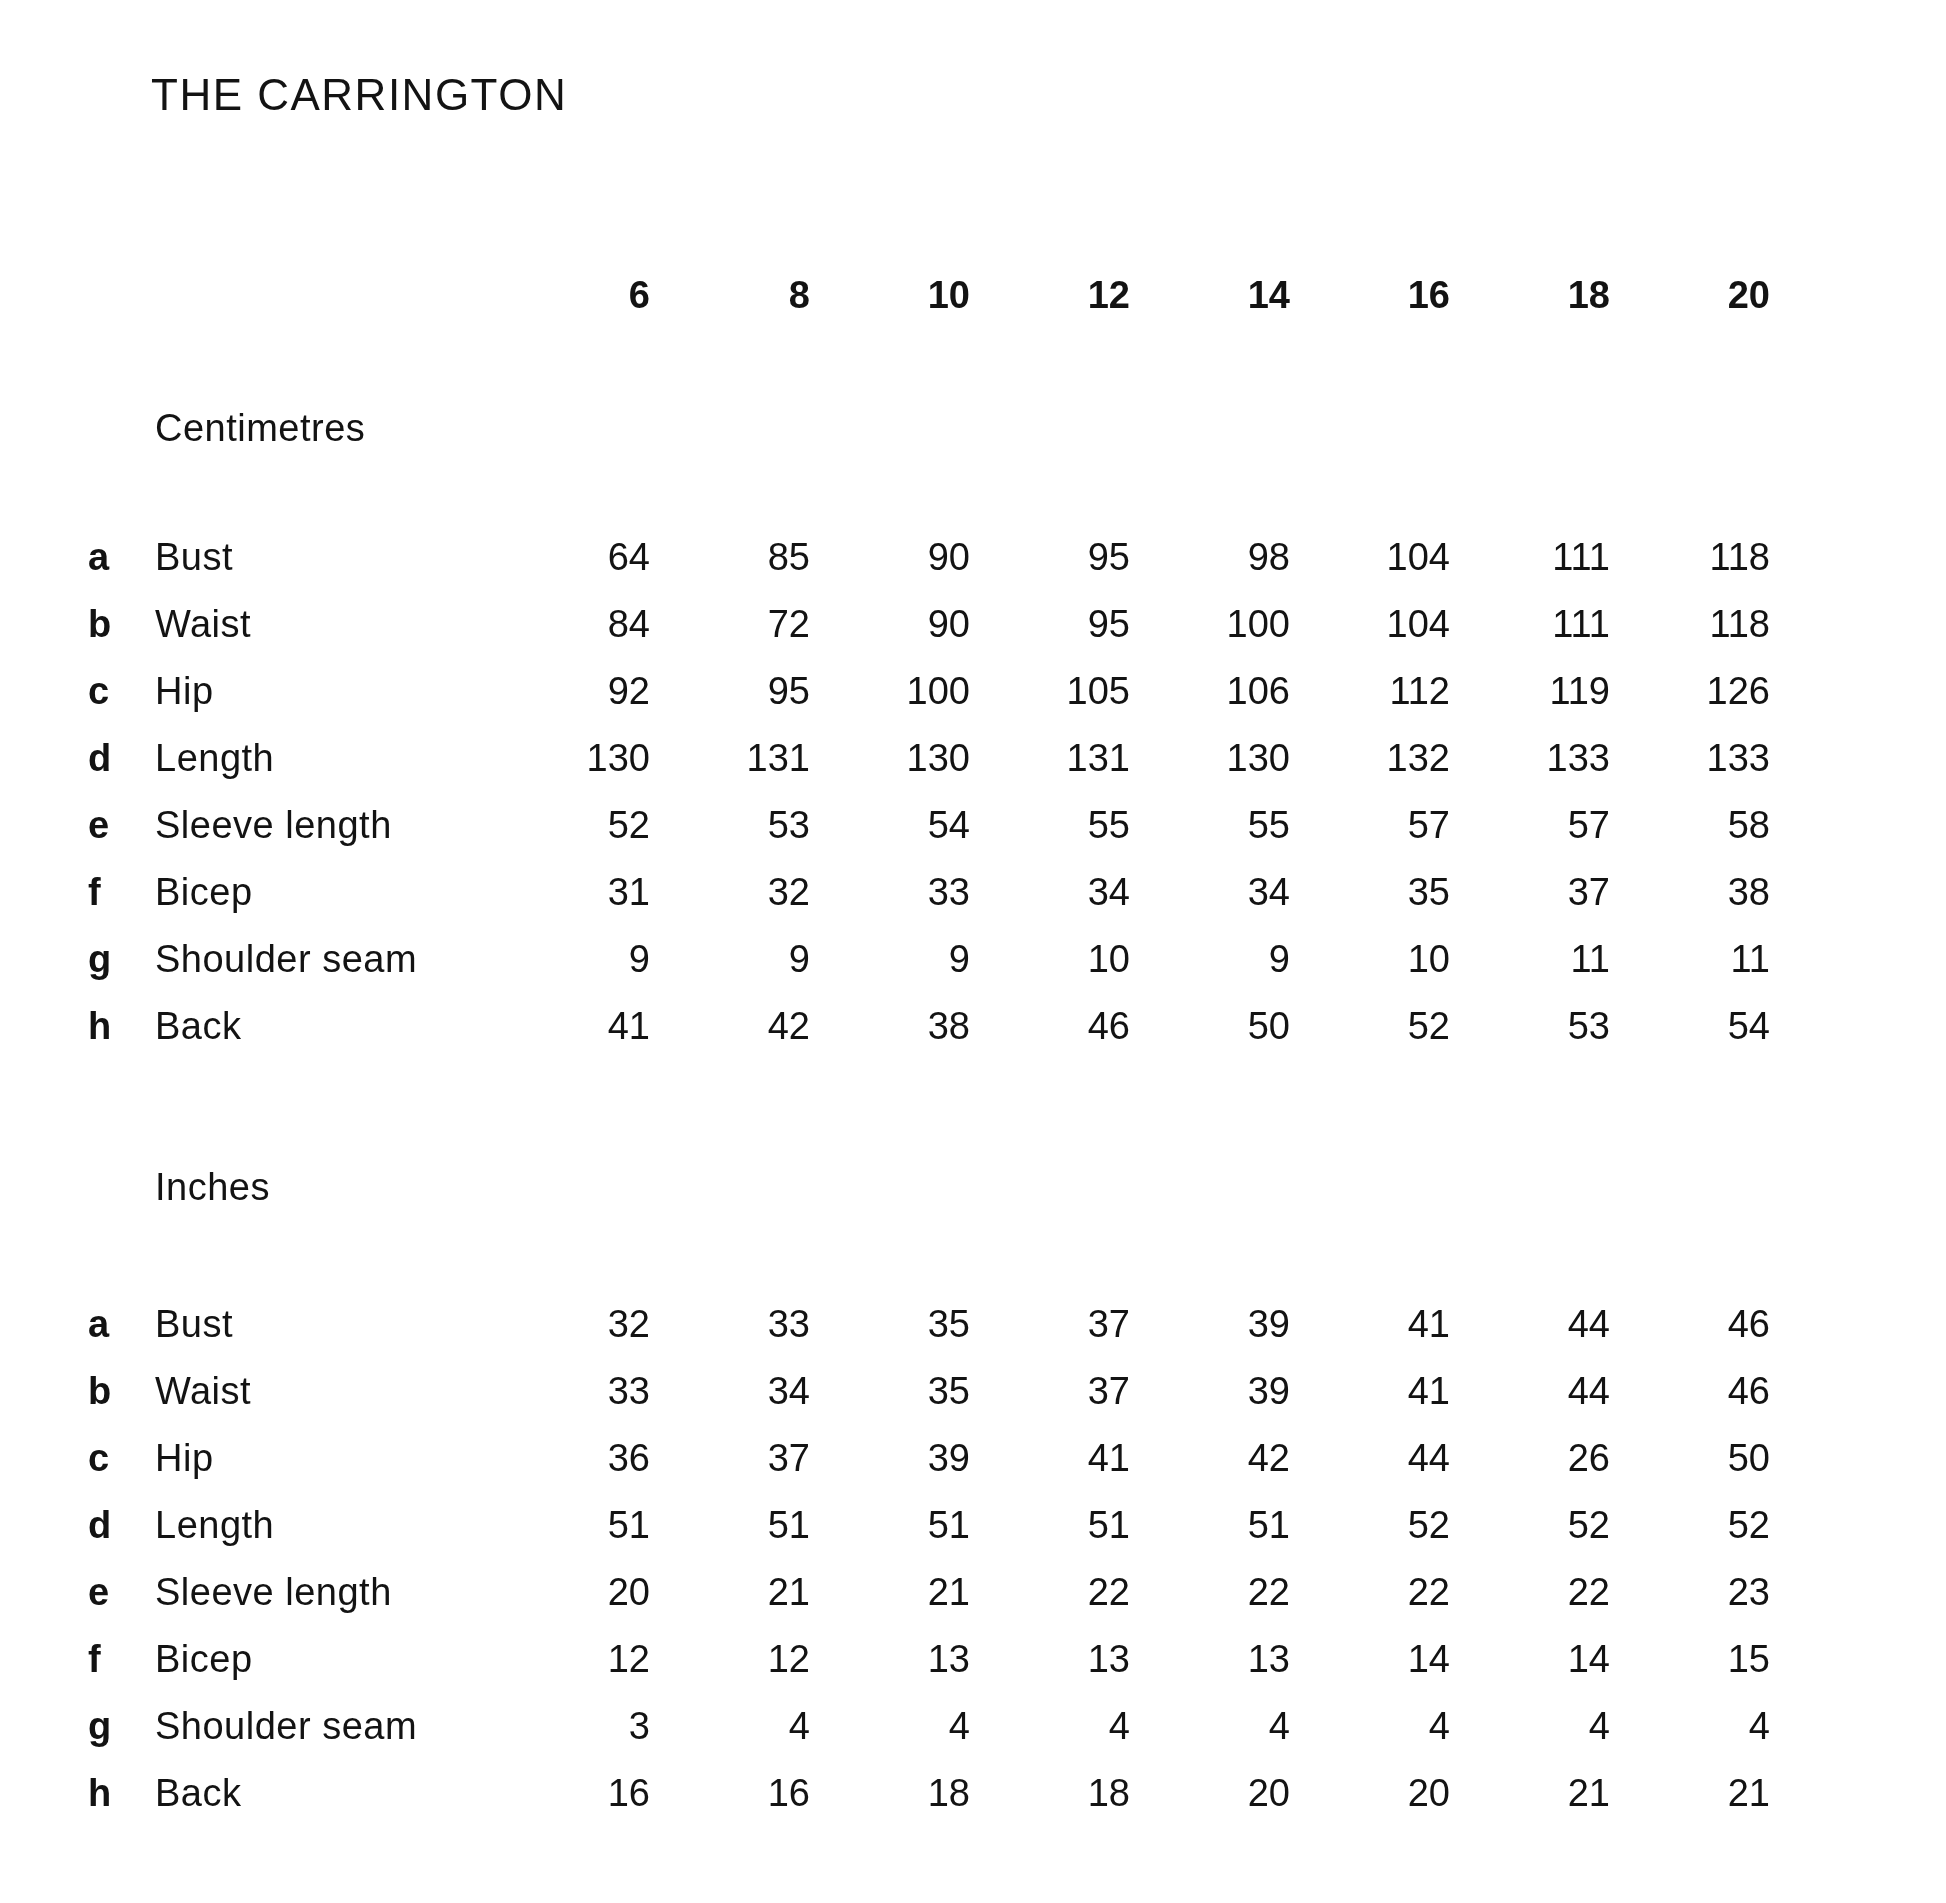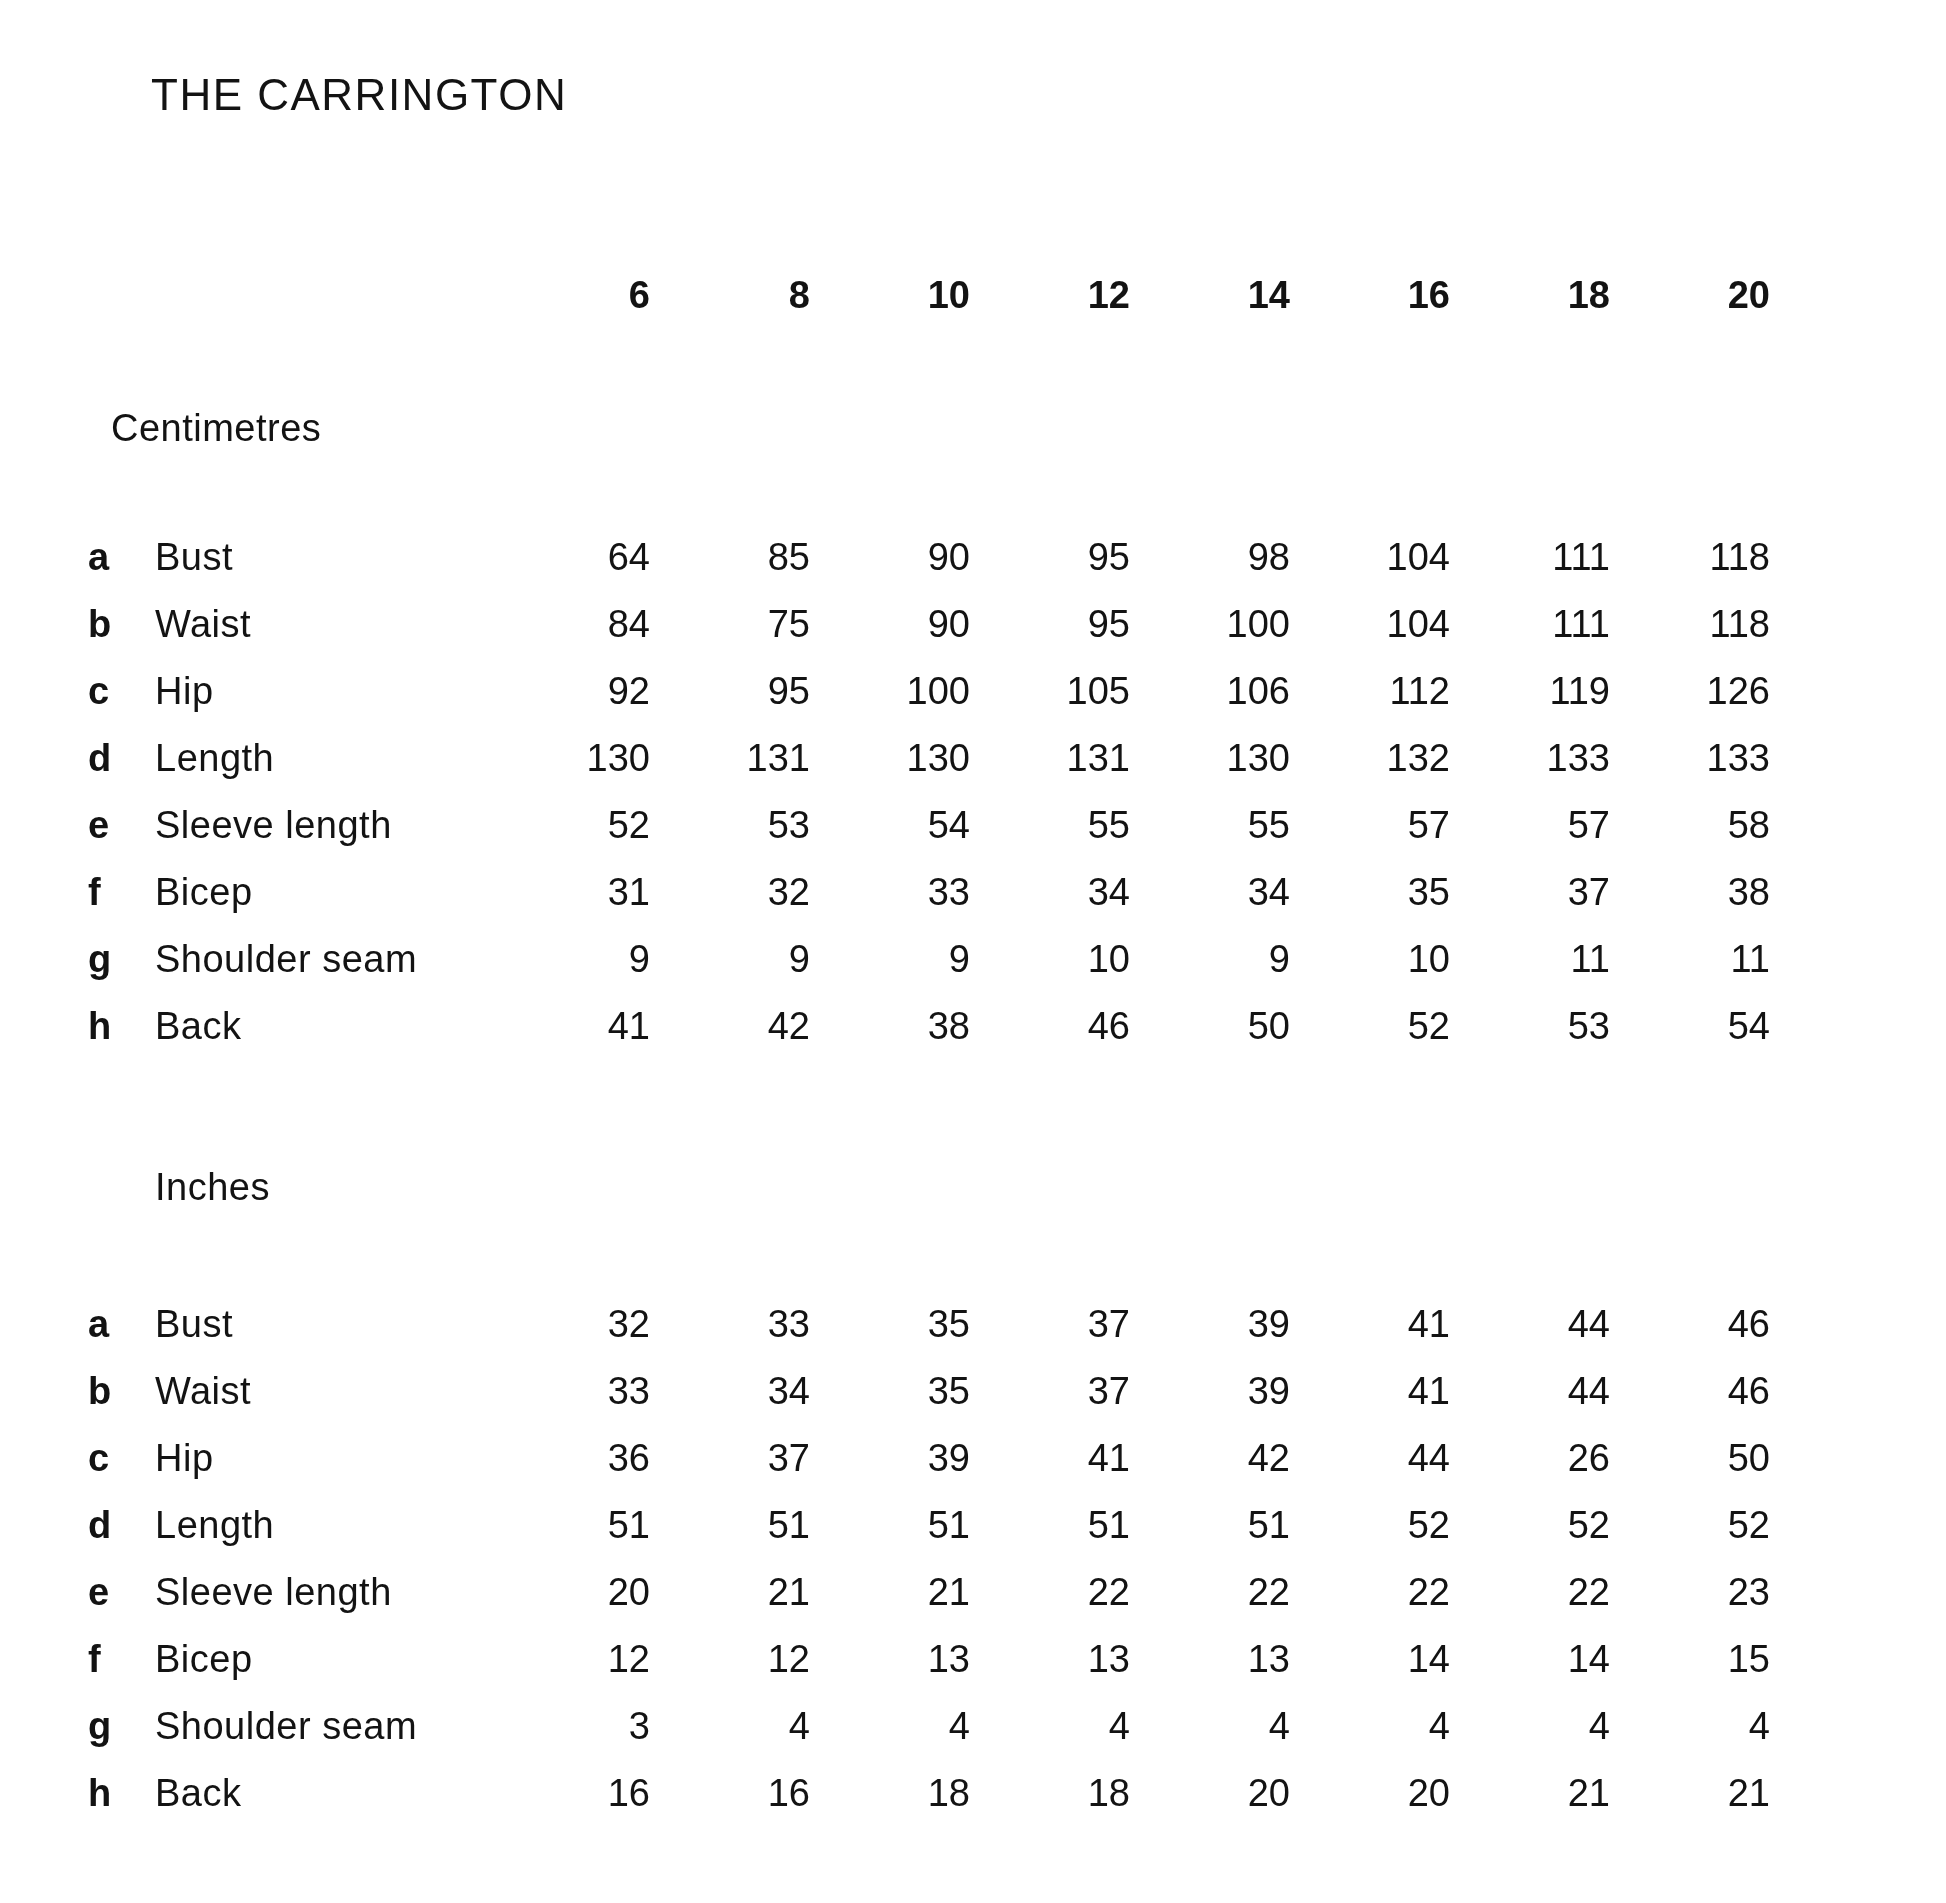--- a/index.html
+++ b/index.html
@@ -56,21 +56,21 @@
     text-align: left;
     letter-spacing: 0.5px;
   }
   .num-cell {
     text-align: right;
     font-variant-numeric: lining-nums;
   }
   .section-label-row .label-cell {
     letter-spacing: 0.5px;
   }
-  .section-block-0 .section-label-row { margin-top: 66px; padding-left: 44px; }
+  .section-block-0 .section-label-row { margin-top: 66px; }
   .section-block-0 .rows { margin-top: 62px; }
   .section-block-1 .section-label-row { margin-top: 94px; }
   .section-block-1 .rows { margin-top: 70px; }
 </style>
 </head>
 <body>
 
 <div class="page">
   <div class="title">THE CARRINGTON</div>
 
@@ -105,21 +105,21 @@
             <div class="cell num-cell">98</div>
             <div class="cell num-cell">104</div>
             <div class="cell num-cell">111</div>
             <div class="cell num-cell">118</div>
           </div>
 
   <div class="grid-row data-row">
     <div class="cell letter-cell">b</div>
     <div class="cell label-cell">Waist</div>
   <div class="cell num-cell">84</div>
-            <div class="cell num-cell">75</div>
+            <div class="cell num-cell">72</div>
             <div class="cell num-cell">90</div>
             <div class="cell num-cell">95</div>
             <div class="cell num-cell">100</div>
             <div class="cell num-cell">104</div>
             <div class="cell num-cell">111</div>
             <div class="cell num-cell">118</div>
           </div>
 
   <div class="grid-row data-row">
     <div class="cell letter-cell">c</div>

